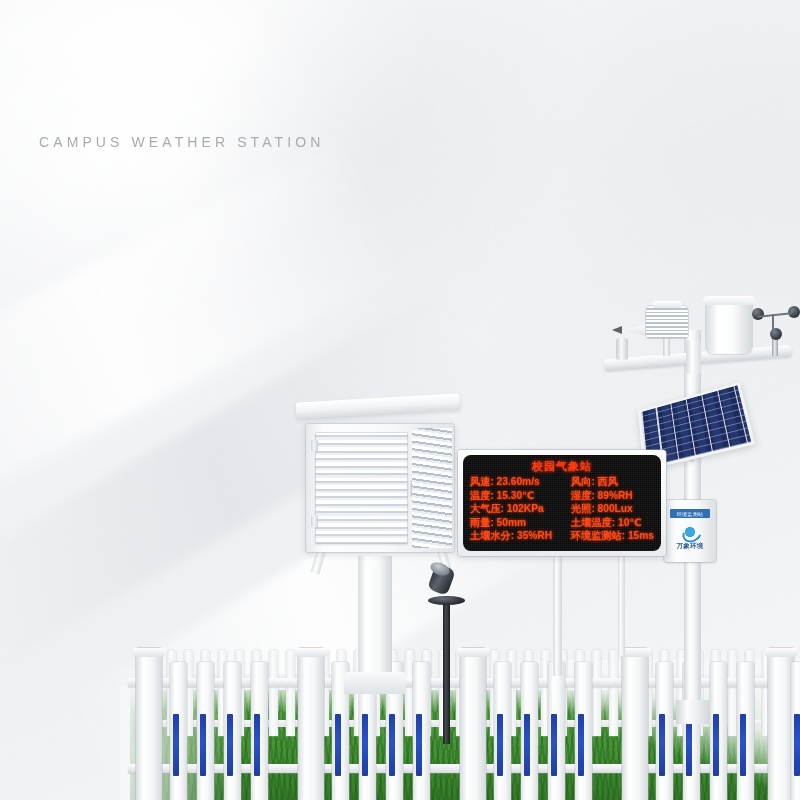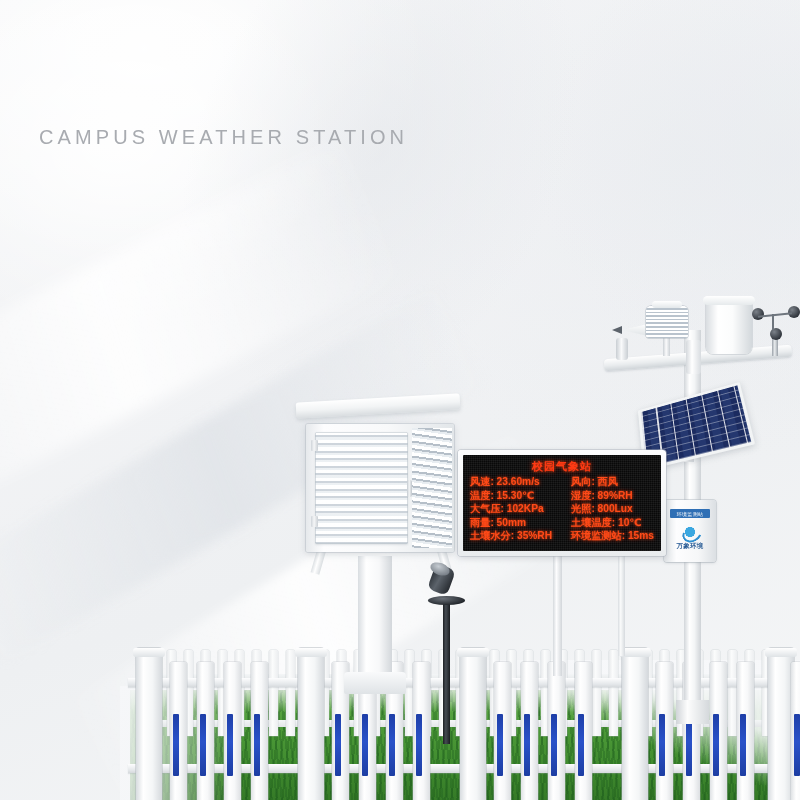--- a/index.html
+++ b/index.html
@@ -38,21 +38,21 @@
          transform:rotate(-31deg);filter:blur(5px);}
 
   
   .headline{position:absolute;left:36px;top:112px;z-index:40;}
   .title{
     font-size:60px;line-height:1;font-weight:700;color:#2e5e9e;
     letter-spacing:3px;white-space:nowrap;
     font-family:"Liberation Sans","DejaVu Sans",sans-serif;
   }
   .subtitle{
-    margin-top:14px;margin-left:3px;font-size:20px;color:#a8abb0;
+    margin-top:22px;margin-left:3px;font-size:14px;color:#a8abb0;
     letter-spacing:4.1px;white-space:nowrap;font-weight:400;
   }
   .badge{
     position:absolute;left:48px;top:238px;z-index:40;
     background:#2f62a8;color:#fff;border-radius:24px;
     padding:9px 26px 11px 26px;font-size:25px;font-weight:700;
     letter-spacing:2px;white-space:nowrap;
     box-shadow:0 1px 2px rgba(0,0,0,.07);
   }
   .desc{
@@ -224,21 +224,21 @@
   }
 
   
   .ledWrap{
     position:absolute;left:458px;top:450px;width:208px;height:106px;z-index:25;
     background:linear-gradient(180deg,#fdfdfe,#e9ecee);
     border-radius:3px;padding:5px;box-sizing:border-box;
     box-shadow:0 2px 6px rgba(140,150,160,.35),0 0 0 .8px rgba(176,184,192,.6);
   }
   .ledScreen{
-    width:100%;height:100%;background:#090909;border-radius:1px;box-sizing:border-box;
+    width:100%;height:100%;background:#090909;border-radius:8px;box-sizing:border-box;
     padding:5px 7px 4px 7px;
     background-image:
       repeating-linear-gradient(0deg,rgba(255,255,255,.045) 0 1px,rgba(0,0,0,0) 1px 2px),
       repeating-linear-gradient(90deg,rgba(255,255,255,.045) 0 1px,rgba(0,0,0,0) 1px 2px);
     background-color:#090909;
   }
   .ledTitle{
     text-align:center;color:#ff3a14;font-size:11px;font-weight:700;
     letter-spacing:1px;line-height:13px;margin-bottom:2px;
     text-shadow:0 0 3px rgba(255,70,20,.85),0 0 6px rgba(255,40,0,.45);

